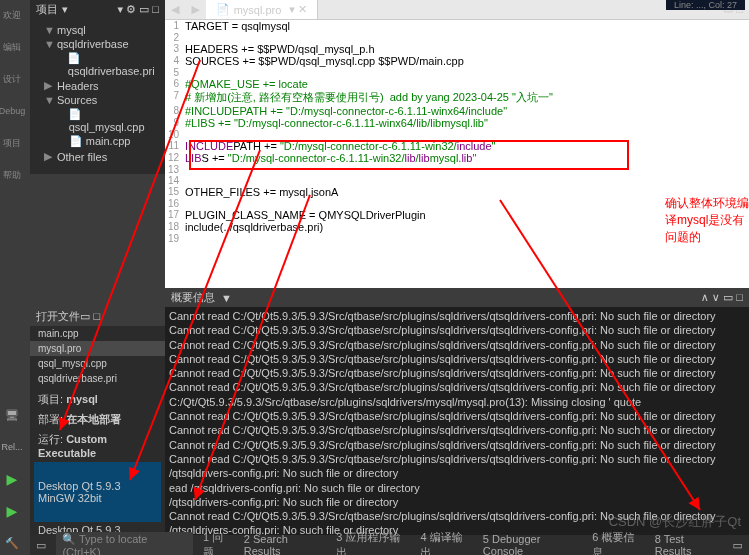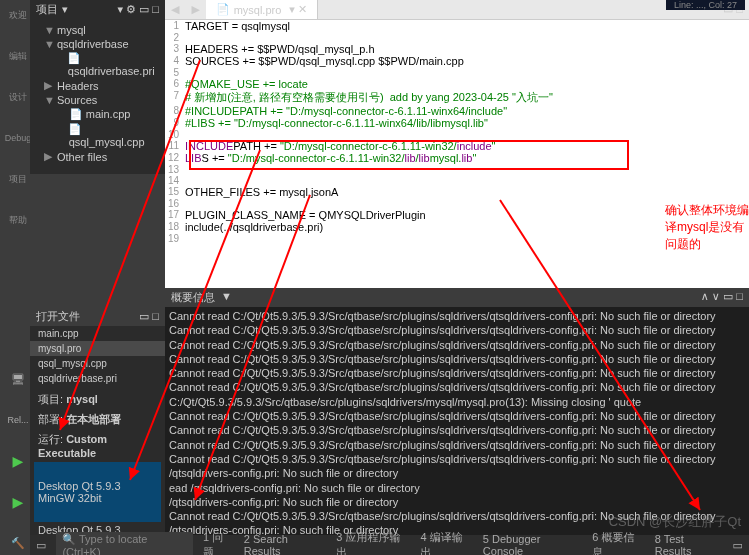--- a/index.html
+++ b/index.html
@@ -1,27 +1,27 @@
 <!DOCTYPE html>
 <html><head>
 <meta charset="utf-8">
 <style>
 *{margin:0;padding:0;box-sizing:border-box;font-family:"Segoe UI",sans-serif;font-size:11px}
 body{width:749px;height:555px;background:#2b2b2b;color:#ccc;overflow:hidden;position:relative}
 .container{display:flex;height:100%}
-.left-rail{width:30px;background:#3c3c3c;display:flex;flex-direction:column;align-items:flex-end;padding-top:3px;gap:17px}
+.left-rail{width:30px;background:#3c3c3c;display:flex;flex-direction:column;align-items:flex-start;padding-top:3px;gap:8px}
 .rail-btn{width:24px;height:24px;display:flex;align-items:center;justify-content:center;color:#aaa;cursor:pointer}
 .rail-label{font-size:9px;color:#888;writing-mode:horizontal-tb}
 .left-col{width:135px;display:flex;flex-direction:column;background:#3c3c3c}
 .proj-header{background:#2b2b2b;padding:2px 6px;font-size:10px;display:flex;align-items:center;gap:4px}
 .proj-tree{background:#2b2b2b;padding:4px 2px;font-size:10px;flex:0 0 auto;height:155px;overflow:hidden}
 .tree-item{padding:1px 4px 1px 12px;display:flex;align-items:center;gap:3px;cursor:pointer}
 .tree-item.l2{padding-left:24px}
 .tree-icon{width:10px;display:inline-block;color:#888}
-.panel-hdr{background:#3c3c3c;padding:2px 6px;font-size:10px;display:flex;justify-content:space-between;align-items:center}
+.panel-hdr{background:#3c3c3c;padding:2px 6px;font-size:10px;display:flex;align-items:center}
 .open-list{background:#2b2b2b}
 .open-item{padding:2px 8px;font-size:10px;cursor:pointer}
 .open-item.sel{background:#4a4a4a}
 .kit-panel{background:#2b2b2b;padding:4px;font-size:10px}
 .kit-row{padding:2px 4px;margin-bottom:1px}
 .kit-sel{background:#094771;padding:18px 4px}
 .build-panel{display:flex;background:#2b2b2b}
 .build-left{width:60px;padding:4px;font-size:10px}
 .build-right{flex:1;padding:4px;font-size:10px}
 .build-opt{padding:2px 4px;cursor:pointer}
@@ -32,22 +32,22 @@
 .tab{padding:3px 10px;font-size:10px;background:#fff;border-right:1px solid #ccc;display:flex;align-items:center;gap:4px}
 .editor{flex:0 0 268px;background:#fff;font-family:Consolas,monospace;font-size:11px;overflow:hidden;position:relative}
 .line{display:flex}
 .ln{width:20px;text-align:right;color:#999;padding-right:6px;user-select:none;font-size:10px}
 .code{flex:1;white-space:pre;color:#000}
 .str{color:#008000}
 .cmt{color:#008000}
 .highlight-box{position:absolute;border:2px solid red;pointer-events:none}
 .hb1{left:24px;top:120px;width:440px;height:30px}
 .annotation{position:absolute;color:red;font-size:12px;font-family:sans-serif}
-.ann1{left:500px;top:182px}
-.console-hdr{background:#3c3c3c;color:#ccc;padding:2px 6px;font-size:10px;display:flex;align-items:flex-start;gap:6px}
+.ann1{left:500px;top:175px}
+.console-hdr{background:#3c3c3c;color:#ccc;padding:2px 6px;font-size:10px;display:flex;align-items:center;gap:6px}
 .console{flex:1;background:#1e1e1e;color:#ccc;font-family:Consolas,monospace;font-size:9px;overflow:hidden;padding:2px 4px;line-height:1.3}
 .console-line{white-space:nowrap}
 .status-bar{height:20px;background:#2d2d2d;display:flex;align-items:center;padding:0 6px;font-size:10px;gap:10px;color:#aaa;position:absolute;bottom:0;left:30px;right:0}
 .status-item{display:flex;align-items:center;gap:3px}
 .search-box{background:#3c3c3c;padding:1px 6px;border-radius:2px;color:#888}
 .top-status{position:absolute;top:0;right:4px;font-size:9px;color:#888;background:#0f172a;padding:0 8px}
 .watermark{position:absolute;bottom:24px;right:8px;color:#888;font-size:13px;opacity:.6}
 svg.arrow{position:absolute;pointer-events:none;z-index:100}
 </style>
 </head>
@@ -105,25 +105,25 @@
         <div class="tree-item l1">
           <span class="tree-icon">▶</span>
           <span>Headers</span>
         </div>
         <div class="tree-item l1">
           <span class="tree-icon">▼</span>
           <span>Sources</span>
         </div>
         <div class="tree-item l2">
           <span class="tree-icon"></span>
-          <span>📄 main.cpp</span>
+          <span>📄 qsql_mysql.cpp</span>
         </div>
         <div class="tree-item l2">
           <span class="tree-icon"></span>
-          <span>📄 qsql_mysql.cpp</span>
+          <span>📄 main.cpp</span>
         </div>
         <div class="tree-item l1">
           <span class="tree-icon">▶</span>
           <span>Other files</span>
         </div>
       </div>
 
     <div style="flex:1"></div>
 
     <div class="panel-hdr">

